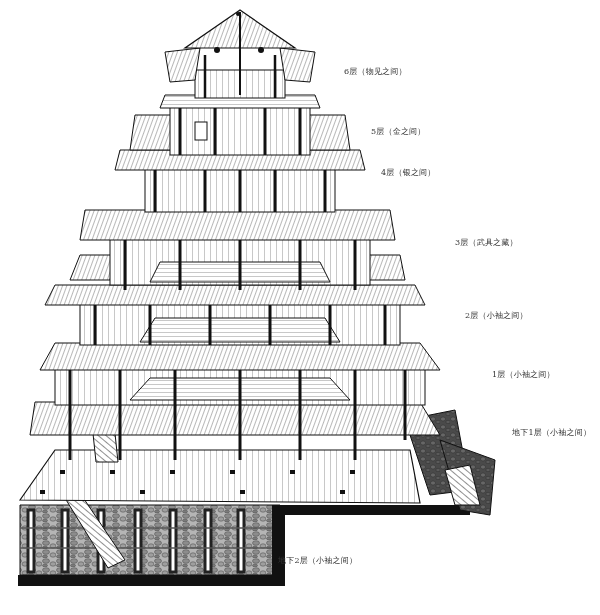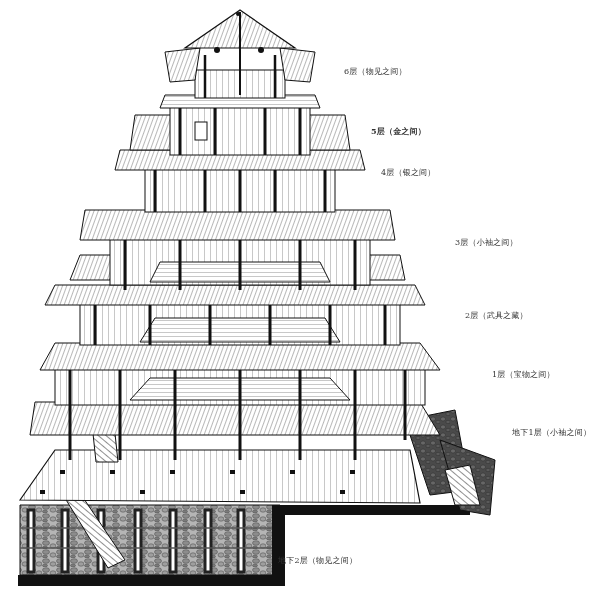--- a/index.html
+++ b/index.html
@@ -169,20 +169,20 @@
         <circle cx="238" cy="14" r="2"></circle>
       </g>
       <g stroke="#111" stroke-width="2.5">
         <line x1="205" y1="55" x2="205" y2="98"></line>
           <line x1="275" y1="55" x2="275" y2="98"></line>
       </g>
     </g>
   </svg>
 
   <span class="label" style="left:344px;top:66px;">6层（物见之间）</span>
-  <span class="label" style="left:371px;top:126px;font-weight:bold;">5层（金之间）</span>
+  <span class="label" style="left:371px;top:126px;">5层（金之间）</span>
   <span class="label" style="left:381px;top:167px;">4层（银之间）</span>
-  <span class="label" style="left:455px;top:237px;">3层（小袖之间）</span>
-  <span class="label" style="left:465px;top:310px;">2层（武具之藏）</span>
-  <span class="label" style="left:492px;top:369px;">1层（宝物之间）</span>
+  <span class="label" style="left:455px;top:237px;">3层（武具之藏）</span>
+  <span class="label" style="left:465px;top:310px;">2层（小袖之间）</span>
+  <span class="label" style="left:492px;top:369px;">1层（小袖之间）</span>
   <span class="label" style="left:512px;top:427px;">地下1层（小袖之间）</span>
-  <span class="label" style="left:278px;top:555px;">地下2层（物见之间）</span>
+  <span class="label" style="left:278px;top:555px;">地下2层（小袖之间）</span>
 </div>
 
 </body></html>

